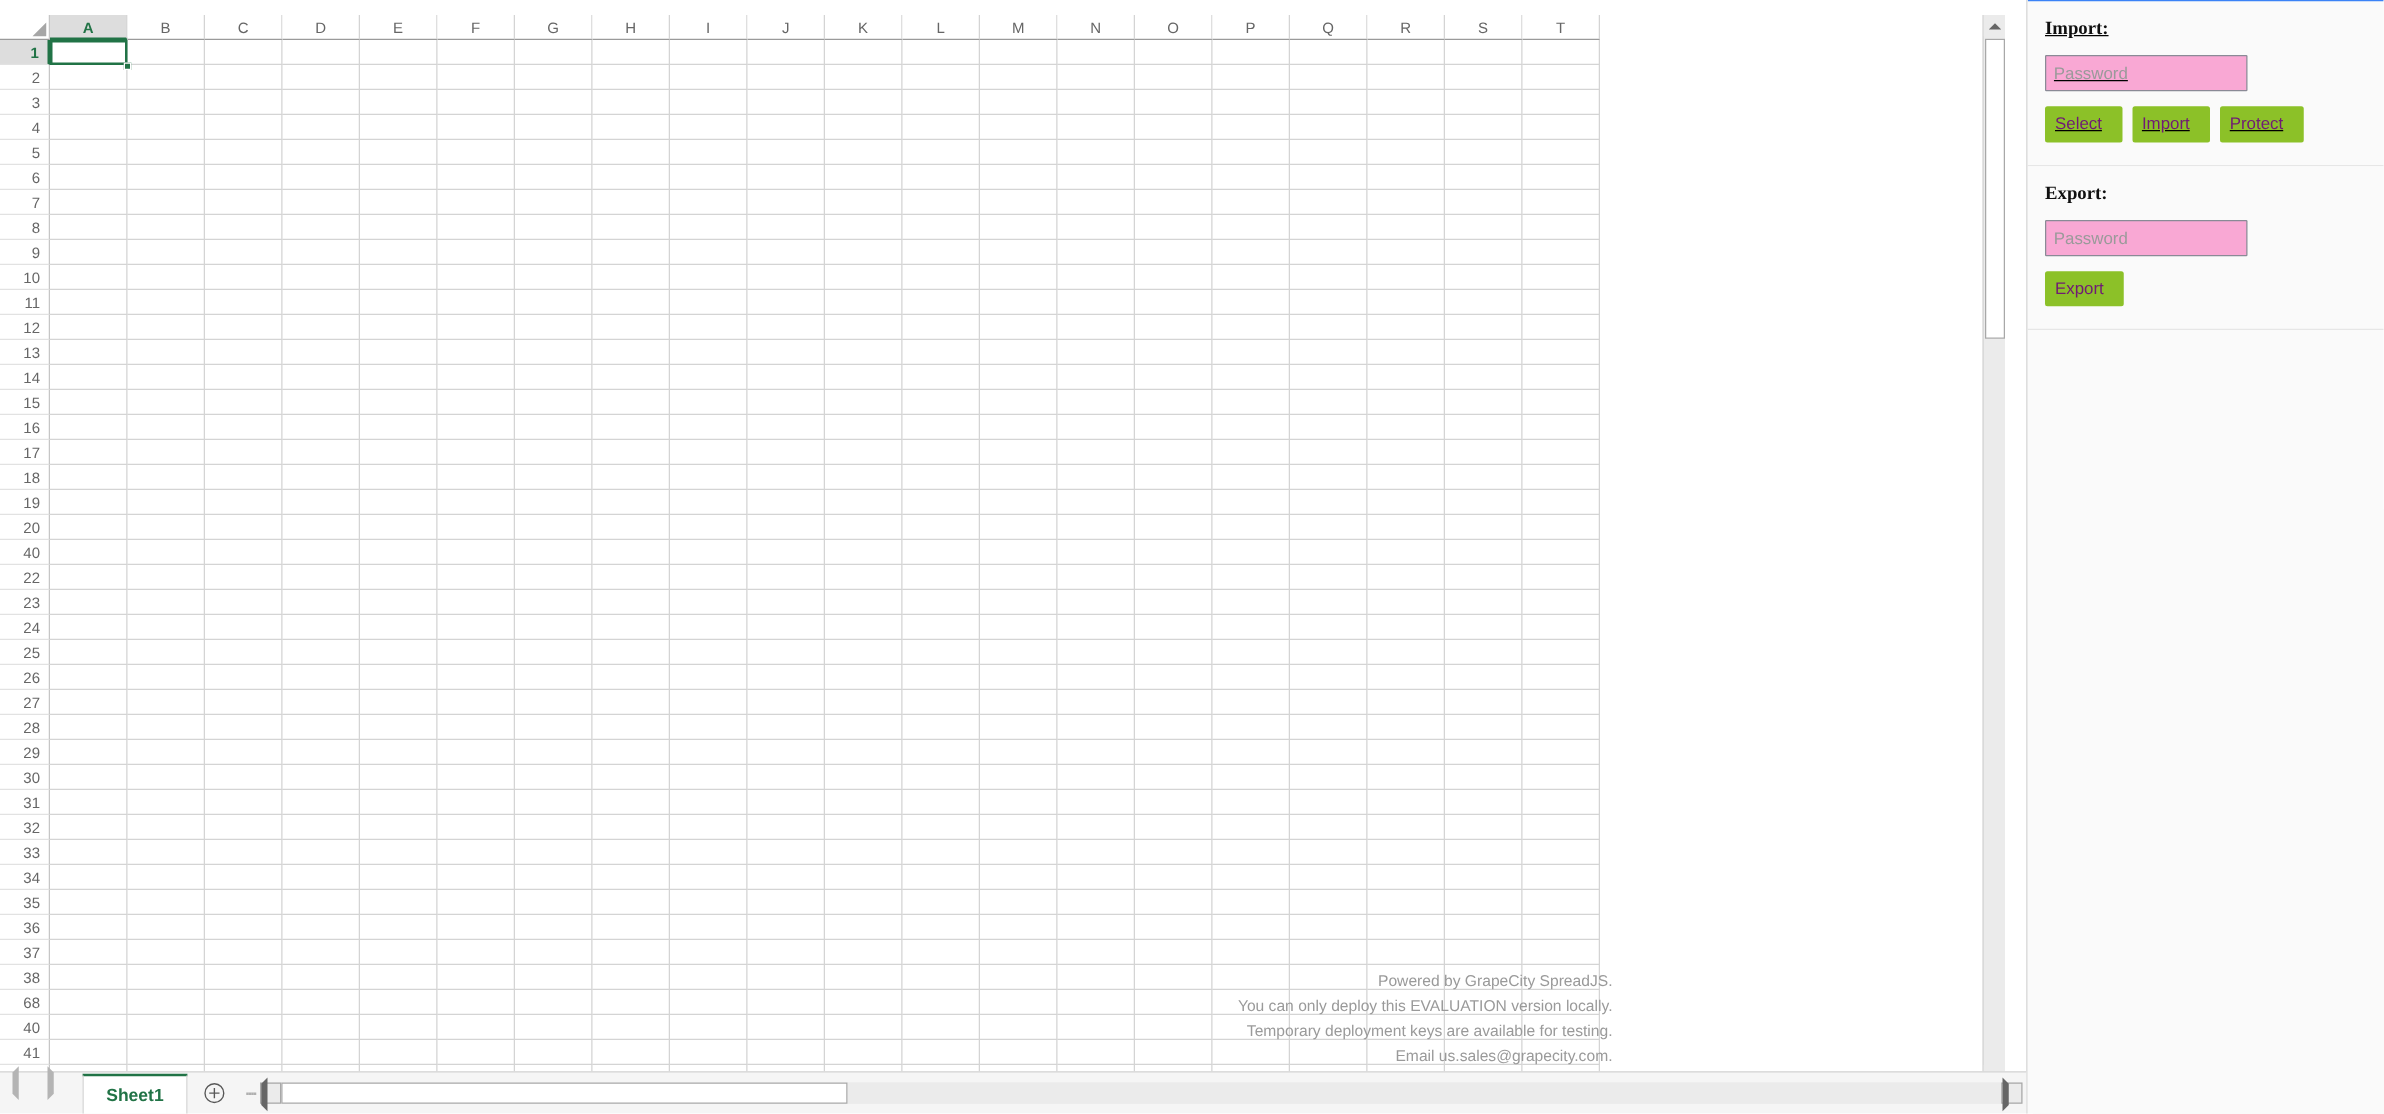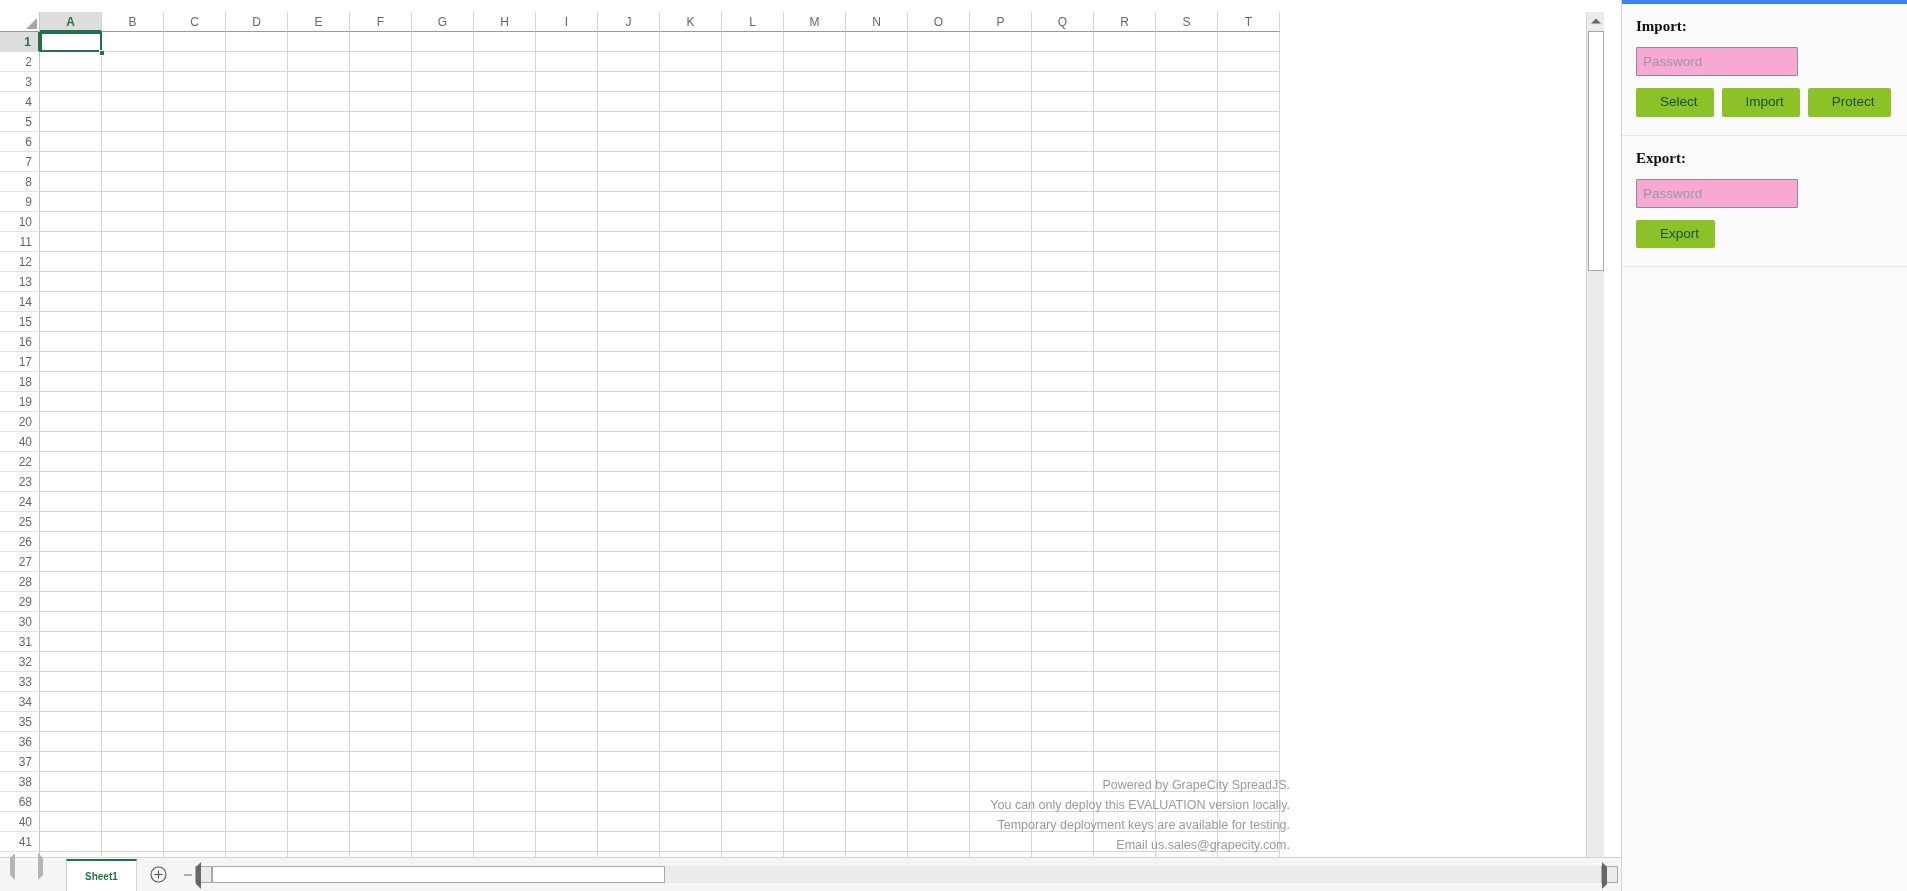--- a/index.html
+++ b/index.html
@@ -241,21 +241,21 @@
   .tab-arrow .arr { border-right-color: #b4b4b4; border-left-color: #b4b4b4; }
   #sheet-tabs {
     display: flex;
     align-items: flex-end;
     height: 34px;
   }
   .sheet-tab {
     height: 33px;
     line-height: 33px;
     padding: 0 18px;
-    font-size: 10px;
+    font-size: 14px;
     color: #5a5a5a;
     background: #f5f5f5;
     cursor: pointer;
   }
   .sheet-tab.active {
     background: #ffffff;
     color: #217346;
     font-weight: bold;
     border-top: 2px solid #217346;
     border-left: 1px solid #d4d4d4;
@@ -320,21 +320,21 @@
     width: 285px;
     height: 891px;
     background: #fafafa;
     overflow: hidden;
   }
   .panel-section {
     padding: 14px 14px 18px 14px;
     border-bottom: 1px solid #e6e6e6;
     background: #fafafa;
   }
-  .panel-section.first { border-top: 4px solid #3b82f6; }
+  .panel-section.first { border-top: 1px solid #3b82f6; text-decoration: underline; }
   .panel-title {
     font-family: "Liberation Serif", serif;
     font-weight: bold;
     font-size: 15px;
     color: #101010;
     margin: 0 0 12px 0;
   }
   .pw-input {
     display: block;
     width: 162px;
@@ -349,26 +349,26 @@
     outline: none;
   }
   .pw-input::placeholder { color: #9a9a9a; }
   .btn-row {
     margin-top: 12px;
     display: flex;
     gap: 8px;
   }
   .gbtn {
     background: #8cc128;
-    color: #14532d;
+    color: #701a75;
     border: none;
     border-radius: 2px;
     font-size: 13.5px;
     font-family: "Liberation Sans", sans-serif;
-    padding: 7px 16px 8px 24px;
+    padding: 7px 16px 8px 8px;
     cursor: pointer;
     line-height: 1;
   }
 </style>
 </head>
 <body>
 
 <div id="app">
 
   <div id="spread-wrap">

